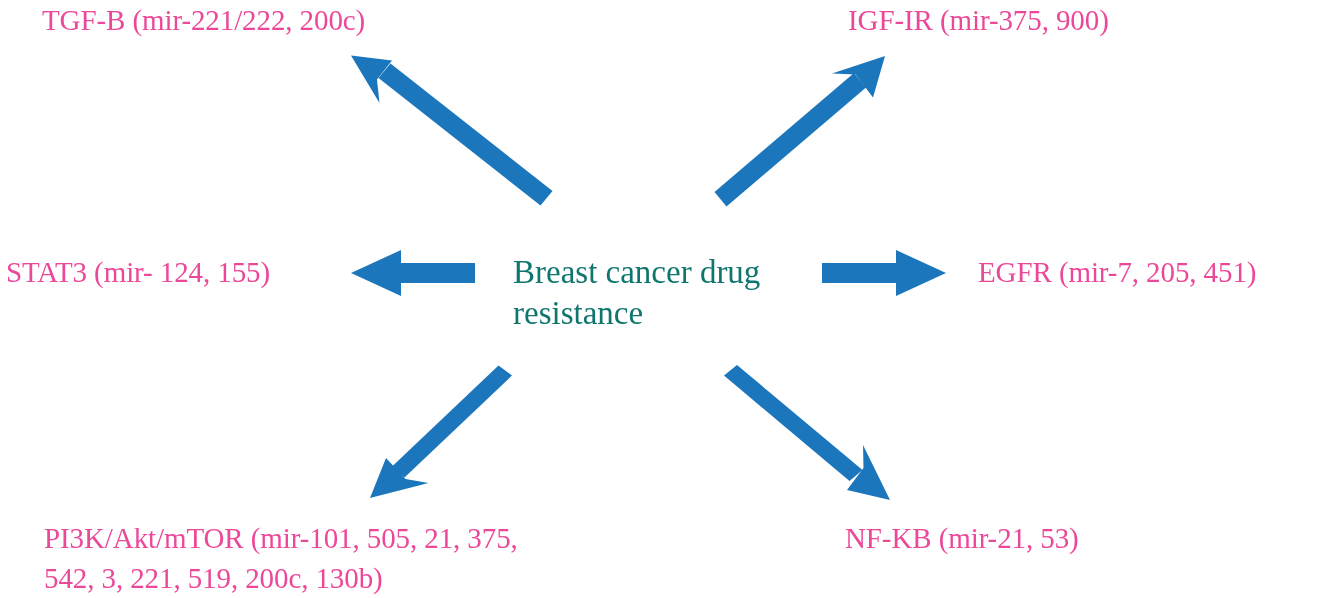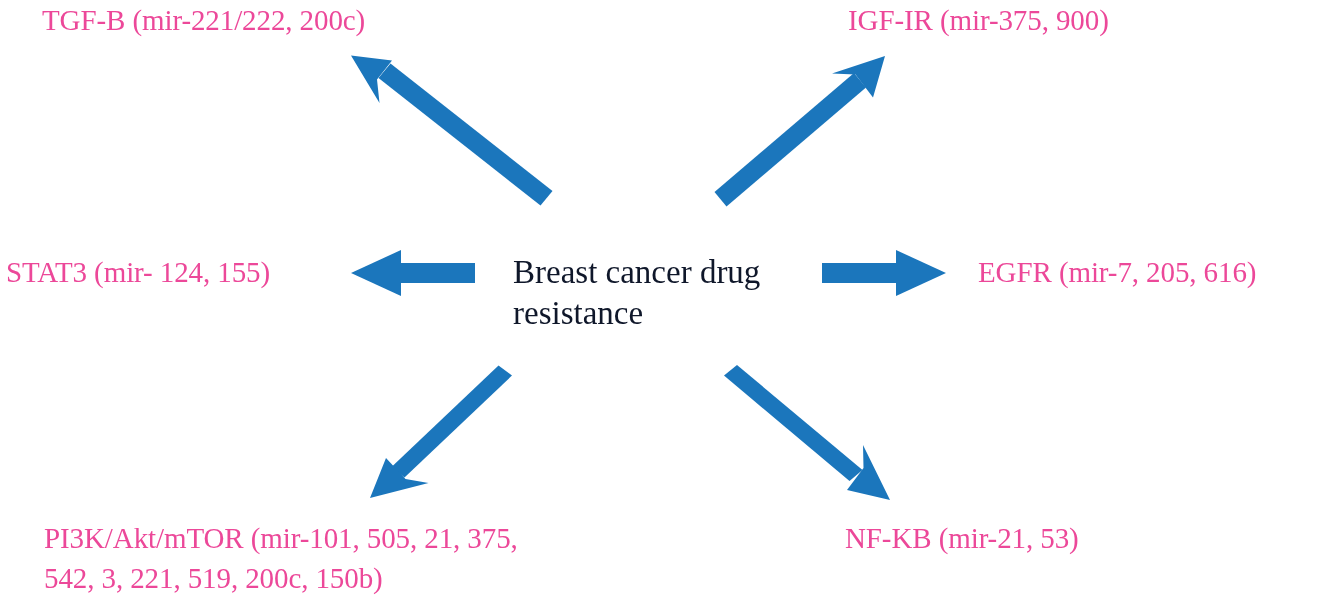--- a/index.html
+++ b/index.html
@@ -34,21 +34,21 @@
     color: #ec4899;
     white-space: pre;
     letter-spacing: -0.1px;
   }
   .center-label {
     position: absolute;
     font-family: "Liberation Serif", "DejaVu Serif", serif;
     font-weight: normal;
     font-size: 33px;
     line-height: 41px;
-    color: #0f172a;
+    color: #0f766e;
     text-align: left;
     white-space: pre-line;
   }
   
   #node-tgfb      { left: 42px;   top: 0px;   }
   #node-igfir     { left: 848px;  top: 0px;   }
   #node-stat3     { left: 6px;    top: 252px; }
   #node-egfr      { left: 978px;  top: 252px; }
   #node-pi3k      { left: 44px;   top: 518px; }
   #node-nfkb      { left: 845px;  top: 518px; }
@@ -91,23 +91,23 @@
       <path d="M 890.0 500.0 L 847.0 490.0 L 863.5 468.0 L 863.0 445.0 Z" fill="#1B76BC"></path>
     </g>
   </svg>
 
   <div class="node-label" id="node-tgfb">TGF-B (mir-221/222, 200c)</div>
 
   <div class="node-label" id="node-igfir">IGF-IR (mir-375, 900)</div>
 
   <div class="node-label" id="node-stat3">STAT3 (mir- 124, 155)</div>
 
-  <div class="node-label" id="node-egfr">EGFR (mir-7, 205, 616)</div>
+  <div class="node-label" id="node-egfr">EGFR (mir-7, 205, 451)</div>
 
   <div class="node-label" id="node-pi3k">PI3K/Akt/mTOR (mir-101, 505, 21, 375,
-542, 3, 221, 519, 200c, 150b)</div>
+542, 3, 221, 519, 200c, 130b)</div>
 
   <div class="node-label" id="node-nfkb">NF-KB (mir-21, 53)</div>
 
   <div class="center-label" id="node-center">Breast cancer drug
 resistance</div>
 
 </div>
 
 </body></html>

